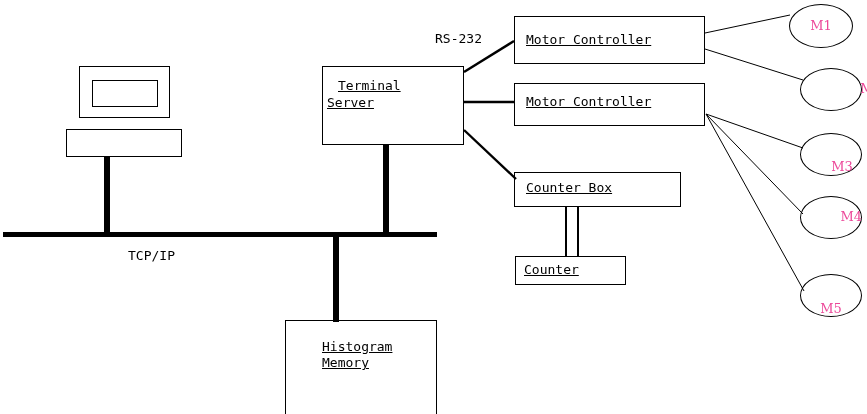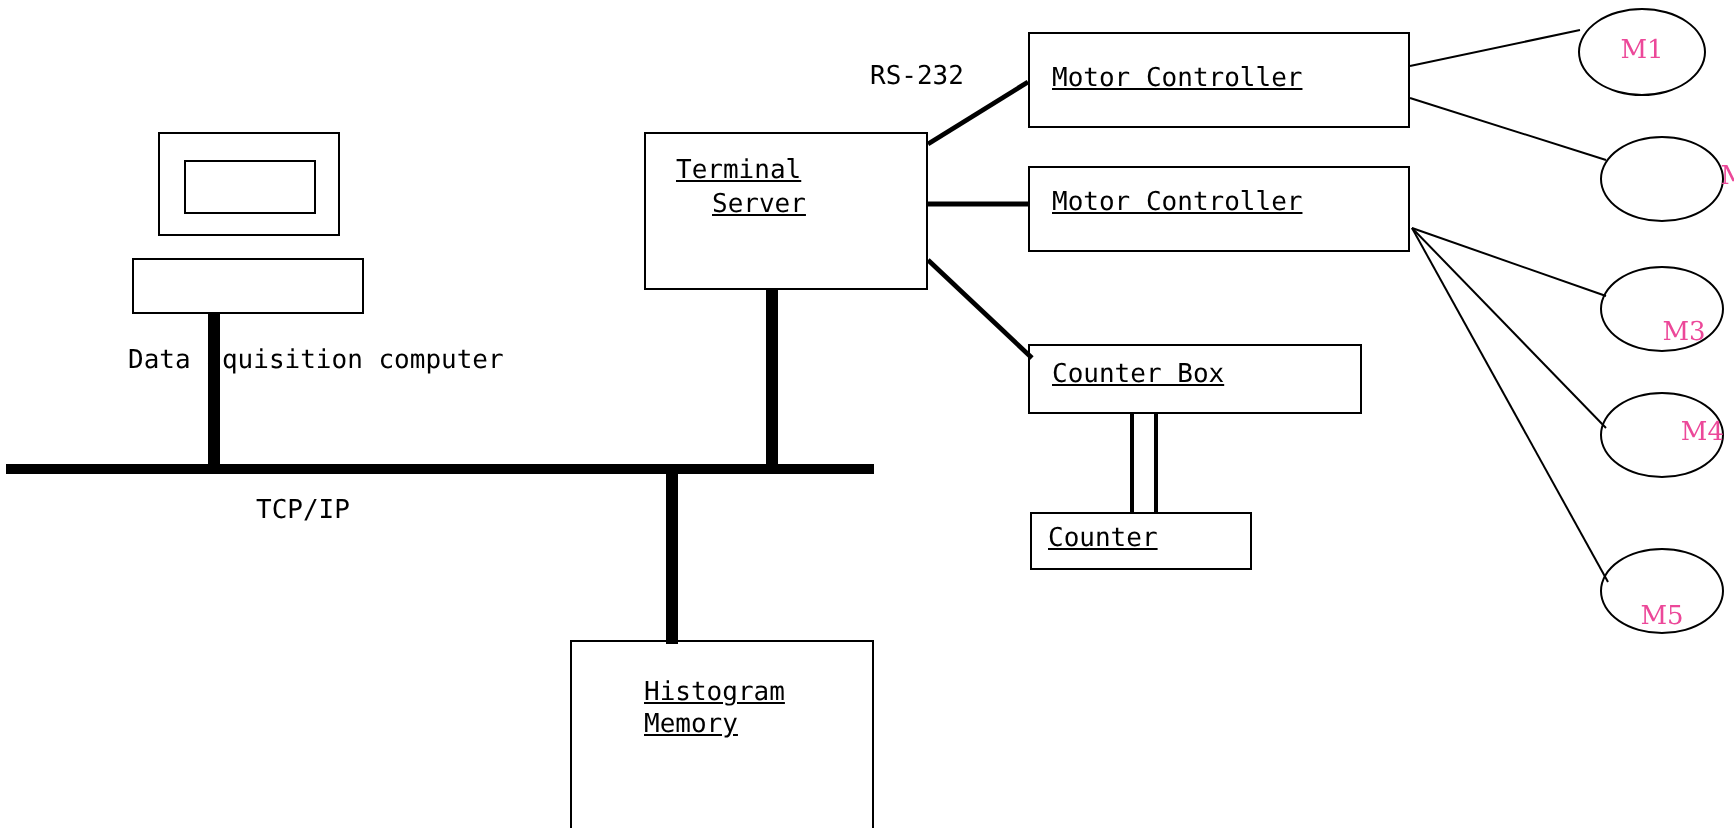--- a/index.html
+++ b/index.html
@@ -101,27 +101,26 @@
 
   <div class="bus-line" style="left:104px; top:156px; width:6px; height:80px;"></div>
 
   <div class="bus-line" style="left:383px; top:144px; width:6px; height:92px;"></div>
 
   <div class="bus-line" style="left:333px; top:234px; width:6px; height:88px;"></div>
 
   <div class="node-box" style="left:79px; top:66px; width:91px; height:52px;"></div>
   <div class="node-box" style="left:92px; top:80px; width:66px; height:27px;"></div>
   <div class="node-box" style="left:66px; top:129px; width:116px; height:28px;"></div>
-  <div class="free-label" style="left:64px; top:173px;">Data aquisition computer</div>
 
   <div class="free-label" style="left:128px; top:248px;">TCP/IP</div>
 
   <div class="node-box" style="left:322px; top:66px; width:142px; height:79px;"></div>
   <div class="node-label" style="left:338px; top:78px;">Terminal</div>
-  <div class="node-label" style="left:356px; top:95px;">Server</div>
+  <div class="node-label" style="left:327px; top:95px;">Server</div>
 
   <div class="free-label" style="left:435px; top:31px;">RS-232</div>
 
   <div class="node-box" style="left:514px; top:16px; width:191px; height:48px;"></div>
   <div class="node-label" style="left:526px; top:32px;">Motor Controller</div>
 
   <div class="node-box" style="left:514px; top:83px; width:191px; height:43px;"></div>
   <div class="node-label" style="left:526px; top:94px;">Motor Controller</div>
 
   <div class="node-box" style="left:514px; top:172px; width:167px; height:35px;"></div>

